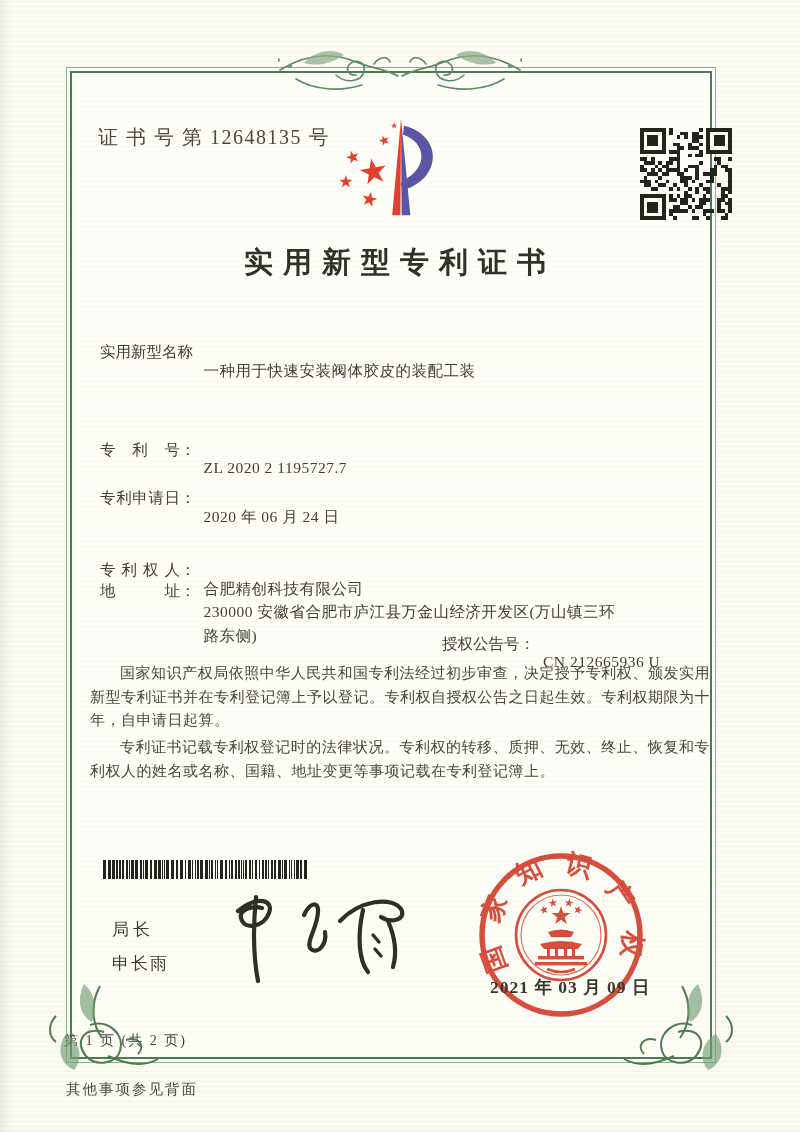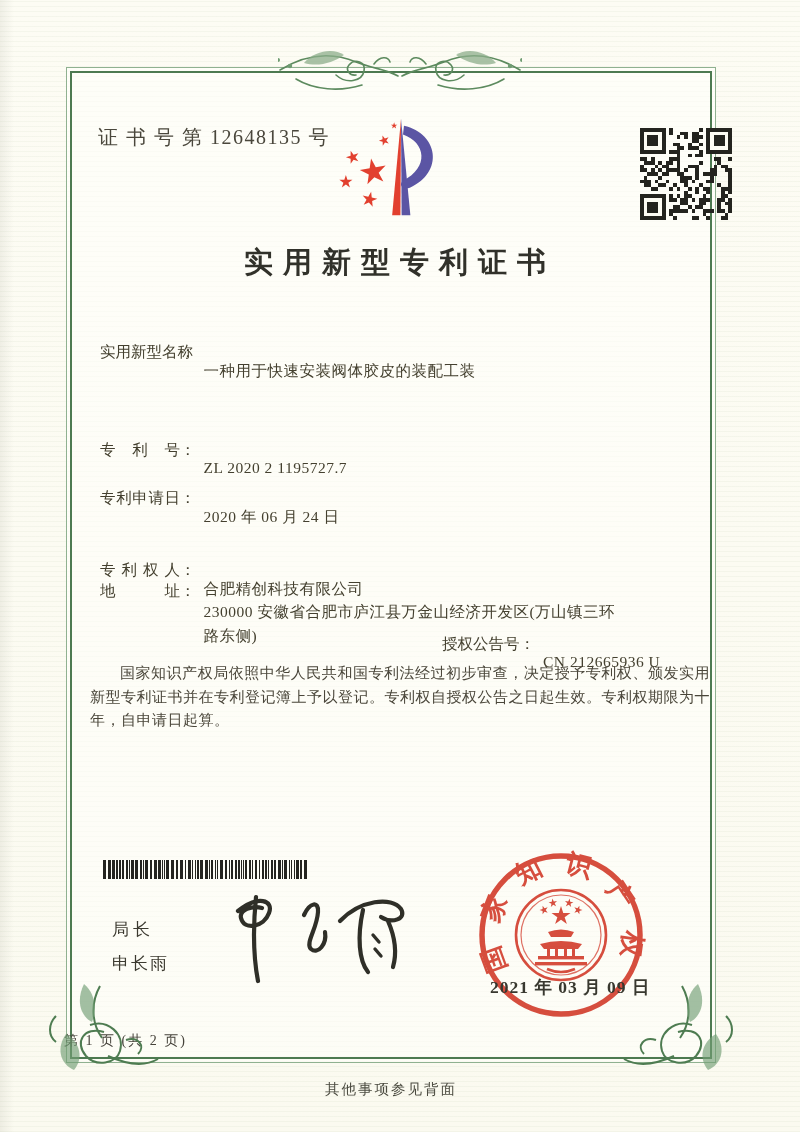--- a/index.html
+++ b/index.html
@@ -28,21 +28,21 @@
          letter-spacing:10px;color:#31312a;}
   .row{left:100px;font-size:15.5px;color:#44402f;white-space:nowrap;}
   .lbl{display:inline-block;width:80px;text-align:justify;text-align-last:justify;vertical-align:top;}
   .colon{display:inline-block;margin-right:8px;vertical-align:top;}
   .val{display:inline-block;vertical-align:top;letter-spacing:.5px;margin-top:19px;}
   .val.wrap{white-space:normal;width:418px;line-height:24px;}
   .para{left:90px;width:620px;font-size:15px;line-height:23.5px;color:#4a463a;
         text-align:justify;text-indent:2em;letter-spacing:.5px;}
   .director{left:112px;font-size:17px;color:#3c3a30;letter-spacing:4px;}
   .page-ind{left:64px;top:1032px;width:650px;font-size:14px;color:#45423a;letter-spacing:2px;}
-  .back-note{left:66px;top:1080px;width:650px;text-align:center;font-size:14.5px;color:#4b4b40;letter-spacing:2px;}
+  .back-note{left:66px;top:1080px;width:650px;font-size:14.5px;color:#4b4b40;letter-spacing:2px;}
   .seal-date{left:490px;top:975px;font-size:17.5px;font-weight:600;color:#38382f;letter-spacing:1px;z-index:6;}
   .seal-wrap{left:470px;top:844px;width:182px;height:182px;z-index:5;opacity:.9;mix-blend-mode:multiply;}
   .sig-wrap{left:222px;top:885px;width:195px;height:105px;z-index:4;}
   .orn{z-index:3;pointer-events:none;}
 </style>
 </head>
 <body>
 
 <div class="paper">
 
@@ -315,20 +315,21 @@
     <span class="lbl">专利权人</span><span class="colon">：</span><span class="val">合肥精创科技有限公司</span>
   </div>
   <div class="abs row" style="top:581px">
     <span class="lbl">地址</span><span class="colon">：</span><span class="val wrap">230000 安徽省合肥市庐江县万金山经济开发区(万山镇三环路东侧)</span>
   </div>
   <div class="abs row" style="left:442px;top:634px">
     <span>授权公告号</span><span class="colon">：</span><span class="val">CN 212665936 U</span>
   </div>
 
   <div class="abs para" style="top:662px">国家知识产权局依照中华人民共和国专利法经过初步审查，决定授予专利权、颁发实用新型专利证书并在专利登记簿上予以登记。专利权自授权公告之日起生效。专利权期限为十年，自申请日起算。</div>
+  <div class="abs para" style="top:736px">专利证书记载专利权登记时的法律状况。专利权的转移、质押、无效、终止、恢复和专利权人的姓名或名称、国籍、地址变更等事项记载在专利登记簿上。</div>
 
   <div class="abs" style="left:103px;top:860px" id="barcode"><svg width="205" height="19" viewBox="0 0 205 19" fill="#24241f">
         <rect x="0" y="0" width="3" height="19"></rect>
         <rect x="5" y="0" width="3" height="19"></rect>
         <rect x="9" y="0" width="3" height="19"></rect>
         <rect x="13" y="0" width="2" height="19"></rect>
         <rect x="16" y="0" width="2" height="19"></rect>
         <rect x="19" y="0" width="2" height="19"></rect>
         <rect x="23" y="0" width="2" height="19"></rect>
         <rect x="26" y="0" width="1" height="19"></rect>

